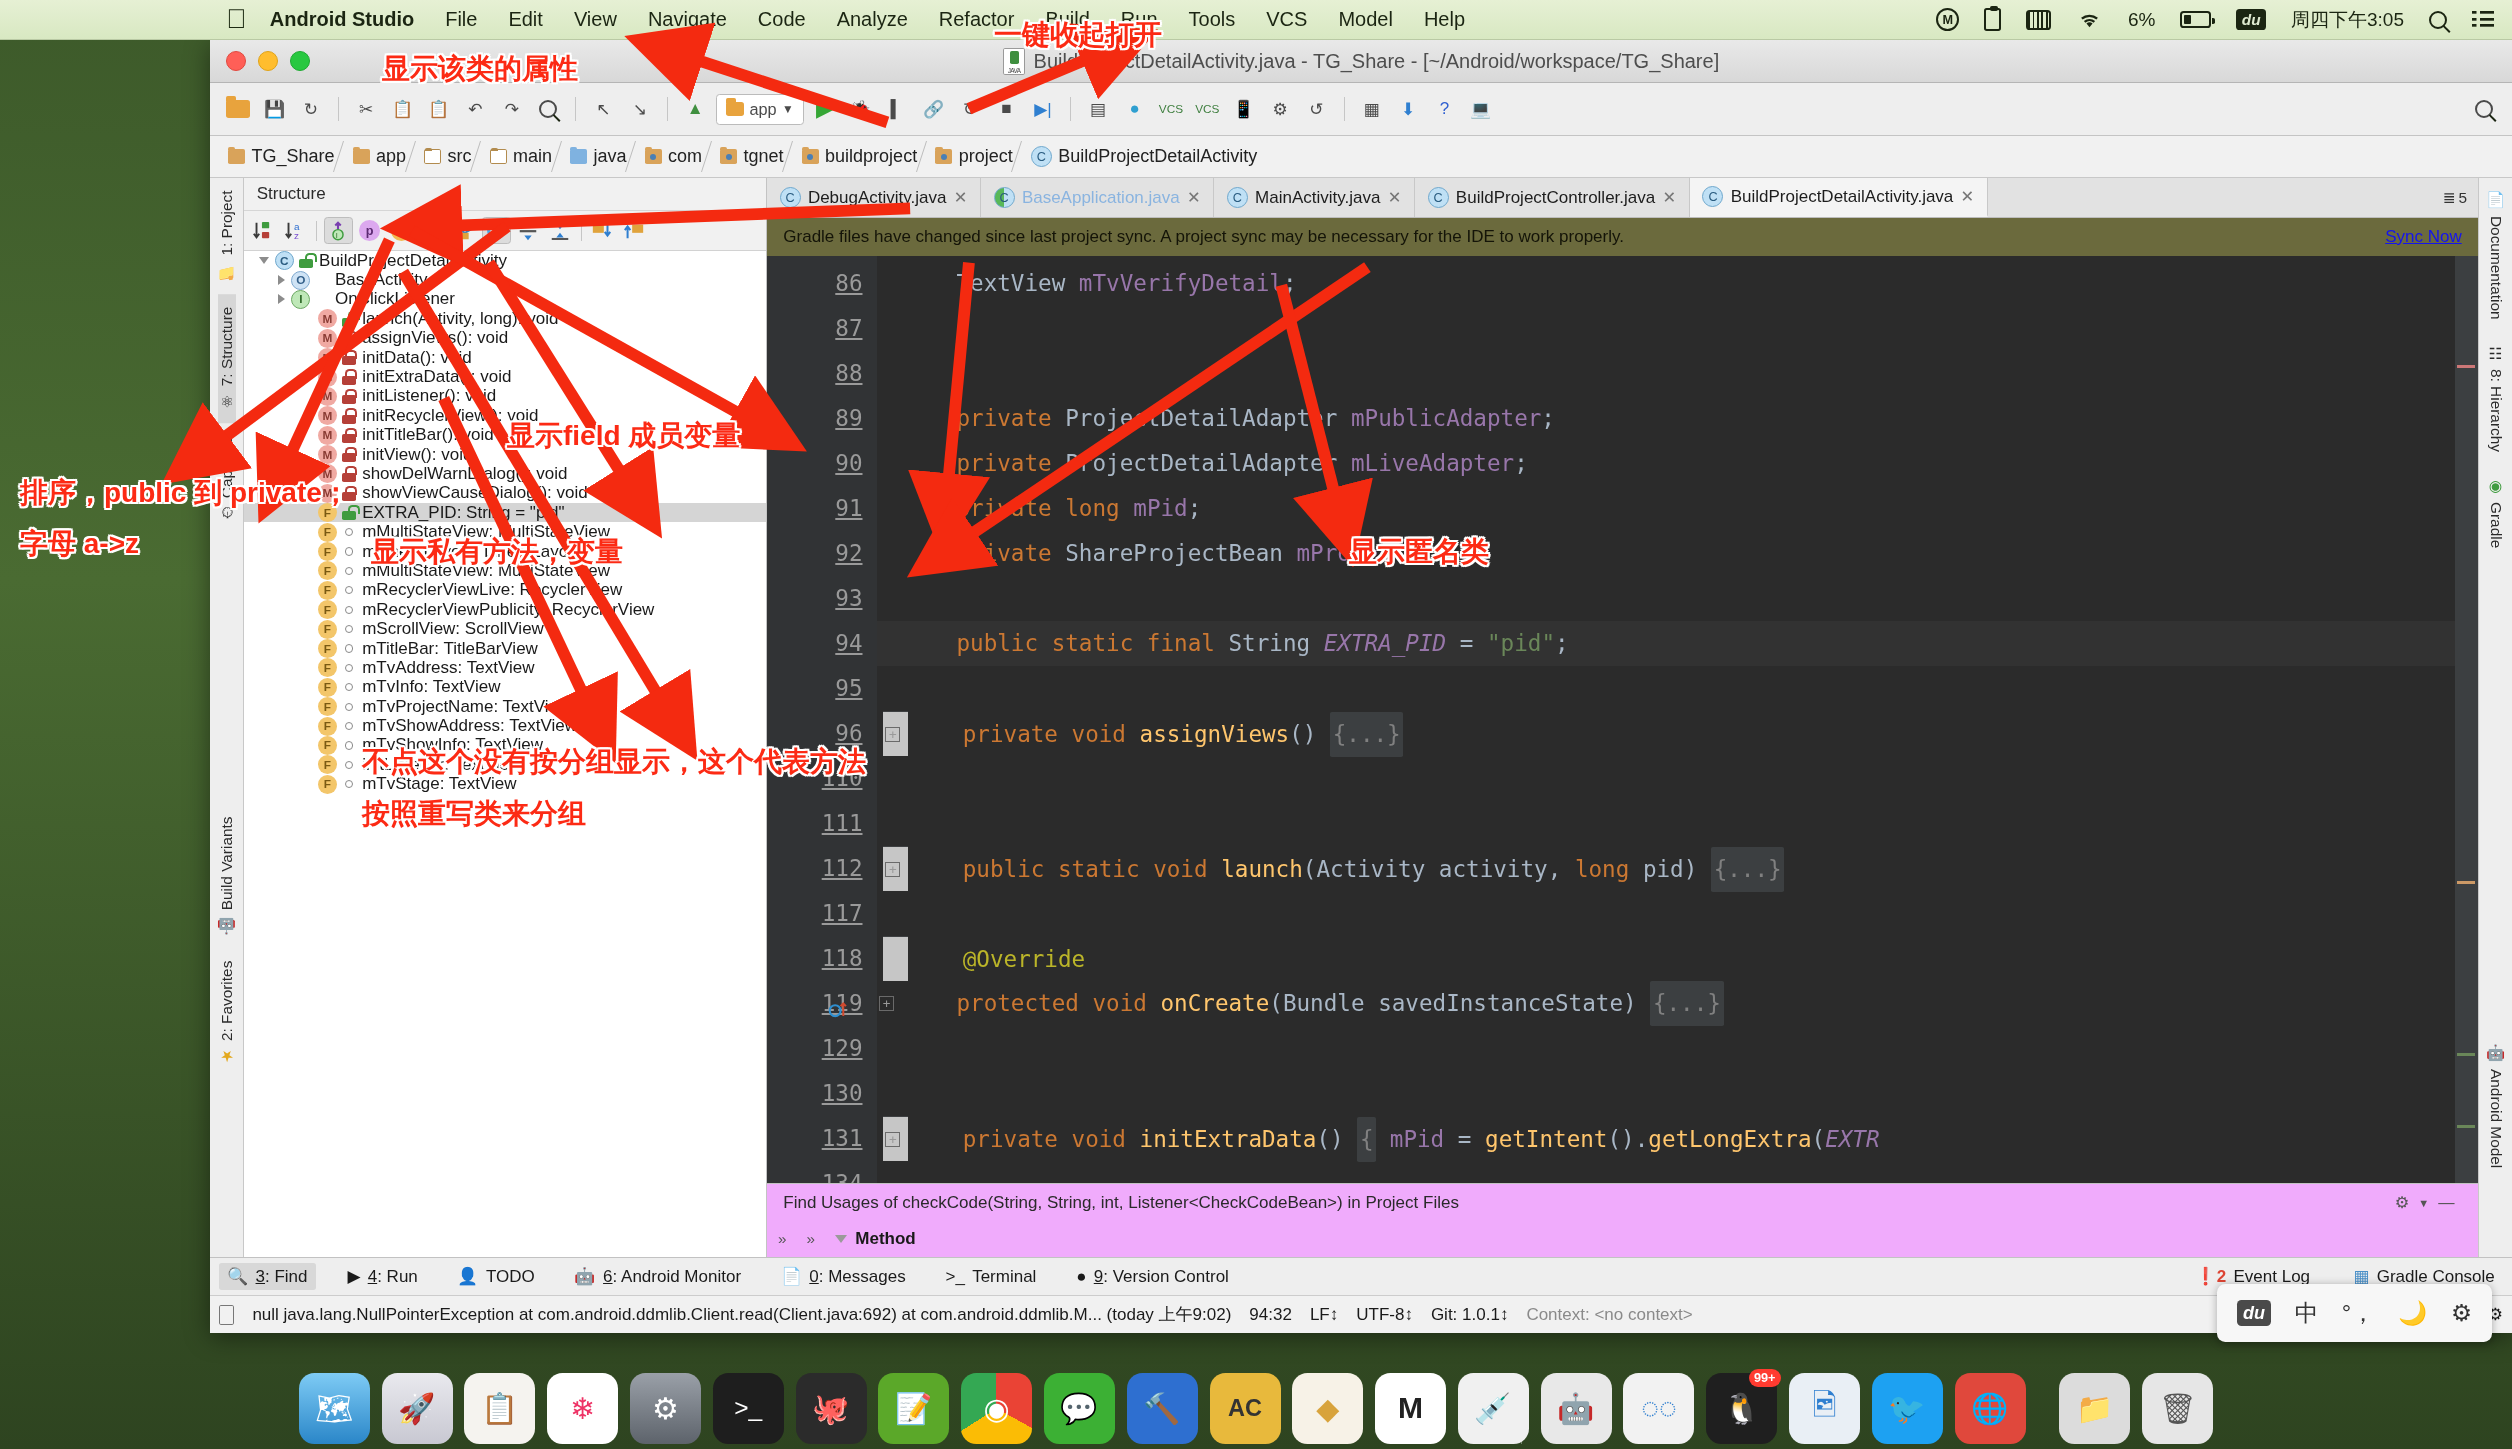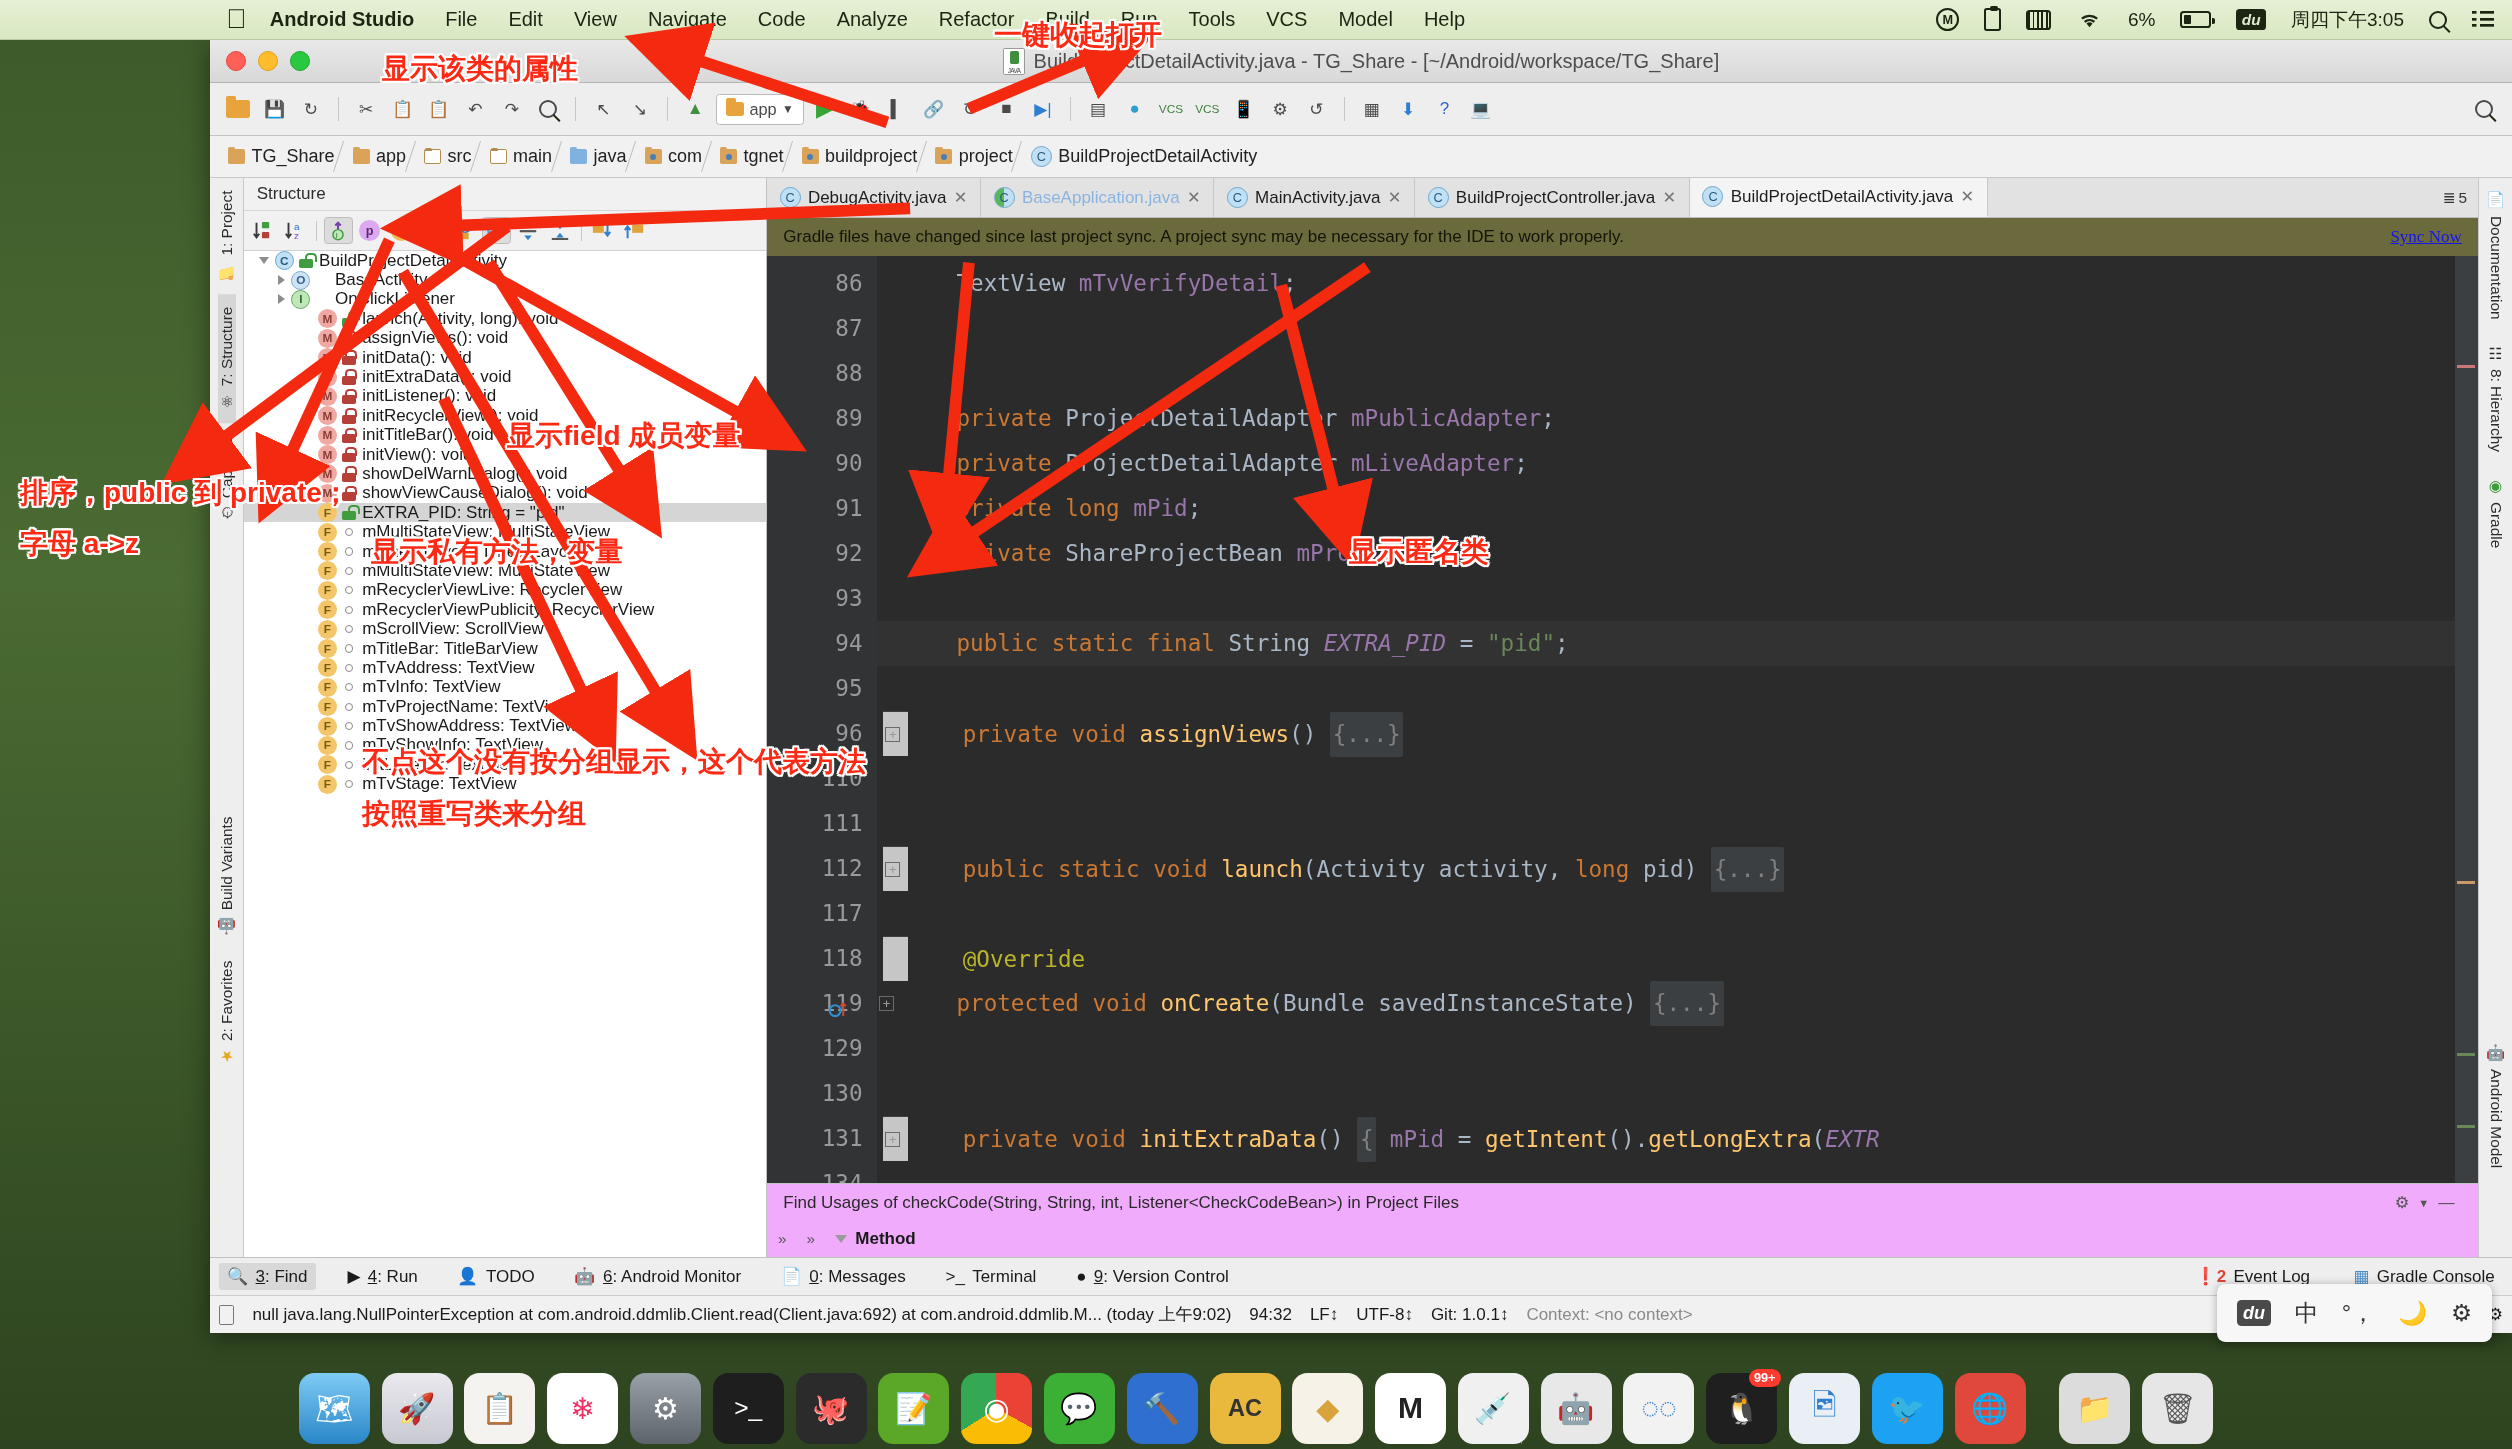--- a/index.html
+++ b/index.html
@@ -123,24 +123,24 @@
 
   
   #editorcol{flex:1;display:flex;flex-direction:column;min-width:0;}
   #tabs{height:40px;background:#e2e2e2;display:flex;align-items:stretch;border-bottom:0.9px solid #bdbdbd;}
   .etab{display:flex;align-items:center;gap:7.2px;padding:0 12.7px;font-size:17px;color:#1d1d1d;border-right:0.9px solid #c8c8c8;white-space:nowrap;}
   .etab.active{background:#f4f4f4;border-bottom:2.7px solid #f4f4f4;}
   .etab.blue{color:#8ab4e0;}
   .etab .x{color:#777;font-size:16.3px;}
   .tabmore{display:flex;align-items:center;gap:2.7px;padding:0 11px;font-size:15.4px;color:#333;margin-left:auto;}
   #gradlebar{height:38px;background:#6b6a3d;display:flex;align-items:center;padding:0 16.3px;font-size:17px;color:#141408;}
-  #gradlebar a{margin-left:auto;color:#1414ee;text-decoration:underline;font-size:17px;font-family:Liberation Serif, serif;}
+  #gradlebar a{margin-left:auto;color:#1414ee;text-decoration:underline;font-size:17px;}
   #codearea{flex:1;background:#2b2b2b;display:flex;position:relative;overflow:hidden;font-family:"DejaVu Sans Mono", monospace;}
   #gutter{width:110px;background:#313335;flex:none;padding-top:5.4px;}
-  .gl{height:45px;line-height:45px;text-align:right;padding-right:14.5px;font-size:22.6px;color:#9a9a9a;position:relative;}
+  .gl{height:45px;line-height:45px;text-align:right;padding-right:14.5px;font-size:22.6px;color:#9a9a9a;position:relative;text-decoration:underline;}
   #code{flex:1;padding-top:5.4px;position:relative;min-width:0;}
   .cl{height:45px;line-height:45px;font-size:22.6px;white-space:pre;padding-left:25px;color:#a9b7c6;}
   .cl.sep{border-top:0.9px solid #3d3f41;}
   .hl{background:#323232;}
   .kw{color:#cc7832;} .ty{color:#a9b7c6;} .fld{color:#9876aa;} .mth{color:#ffc66d;}
   .str{color:#6a8759;} .ann{color:#bbb529;} .stat{color:#9876aa;font-style:italic;}
   .fold{display:inline-block;background:#3c3f41;color:#808080;border-radius:1.8px;padding:0 2.7px;}
   .foldmark{position:absolute;left:-23.5px;top:14.5px;width:15.4px;height:15.4px;border:0.9px solid #6a6a6a;color:#9a9a9a;
      font-size:12.7px;line-height:13.6px;text-align:center;}
   .gmark{position:absolute;right:27px;top:10px;width:23.5px;height:23.5px;}

